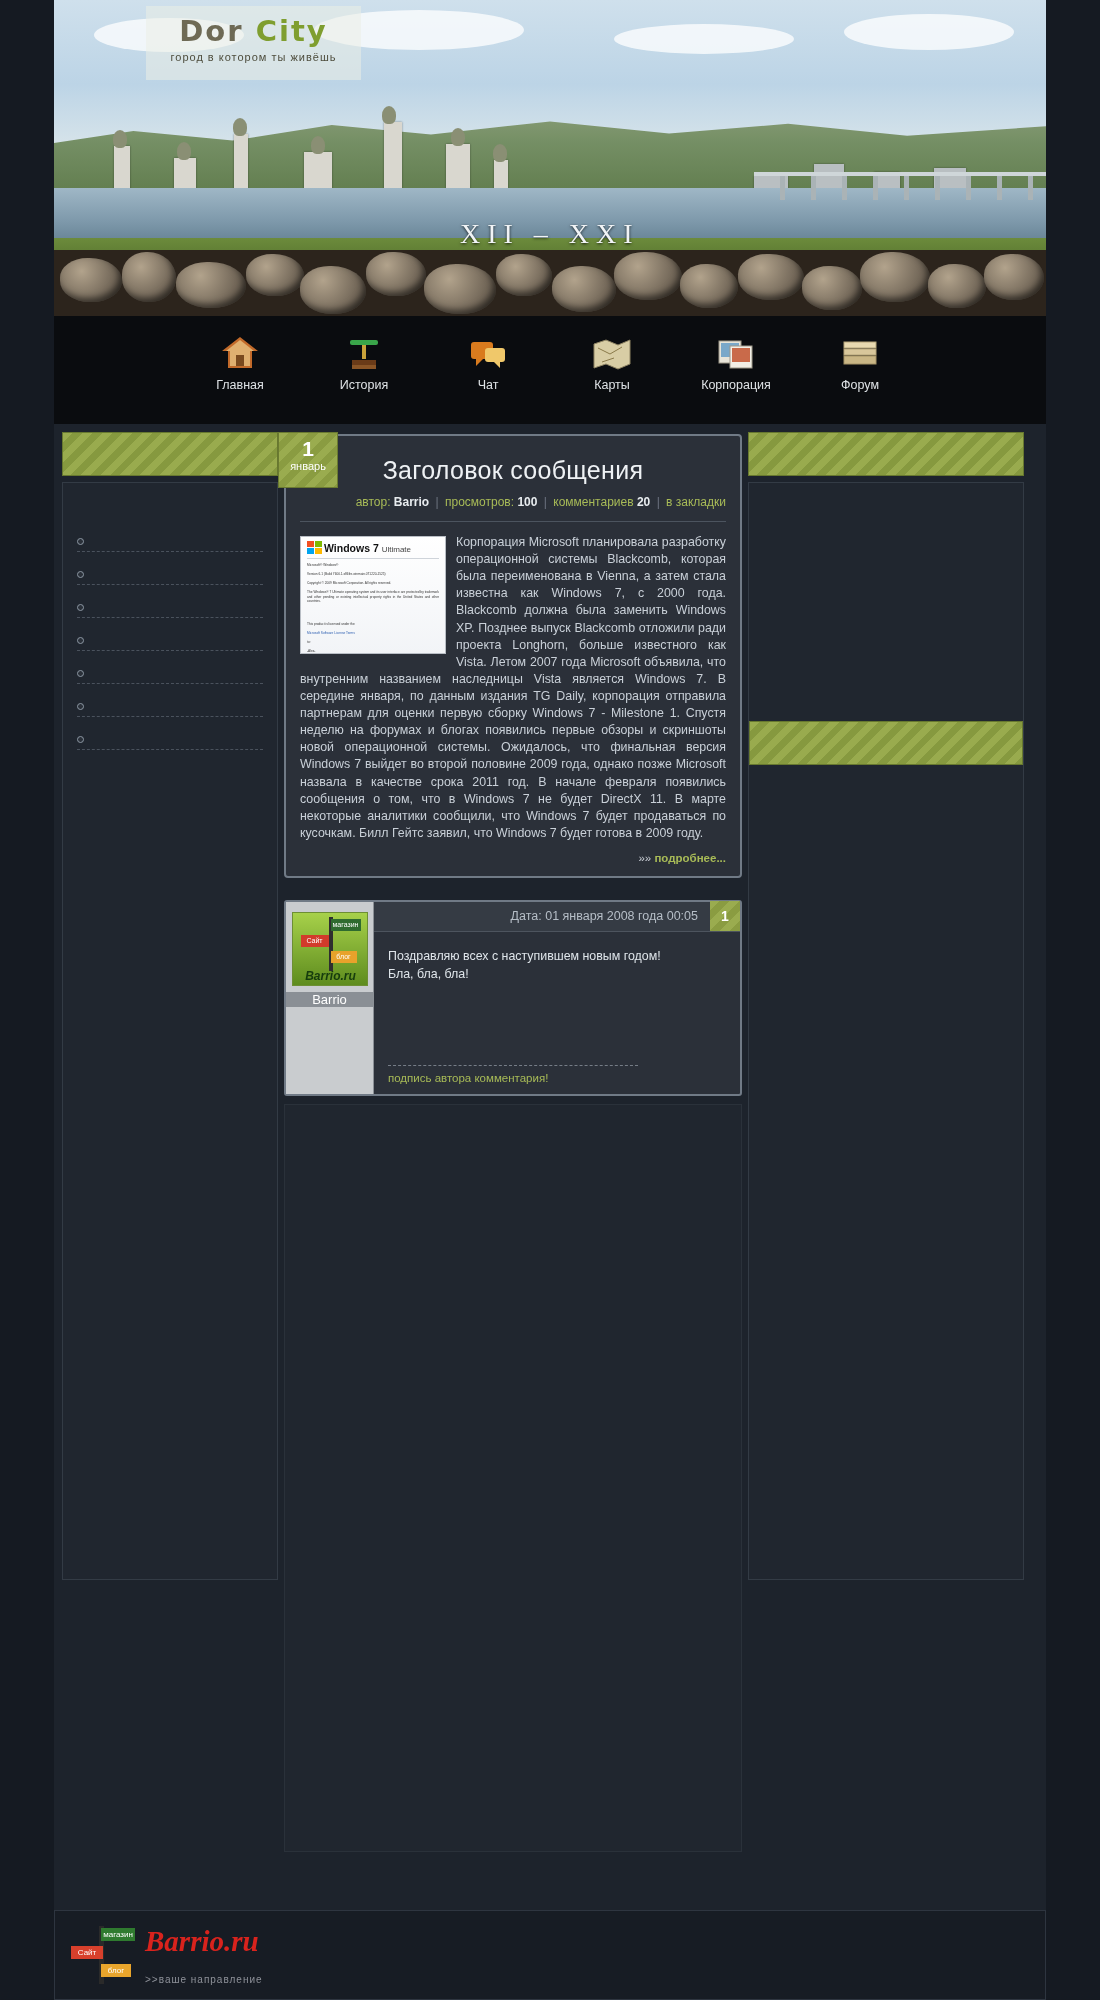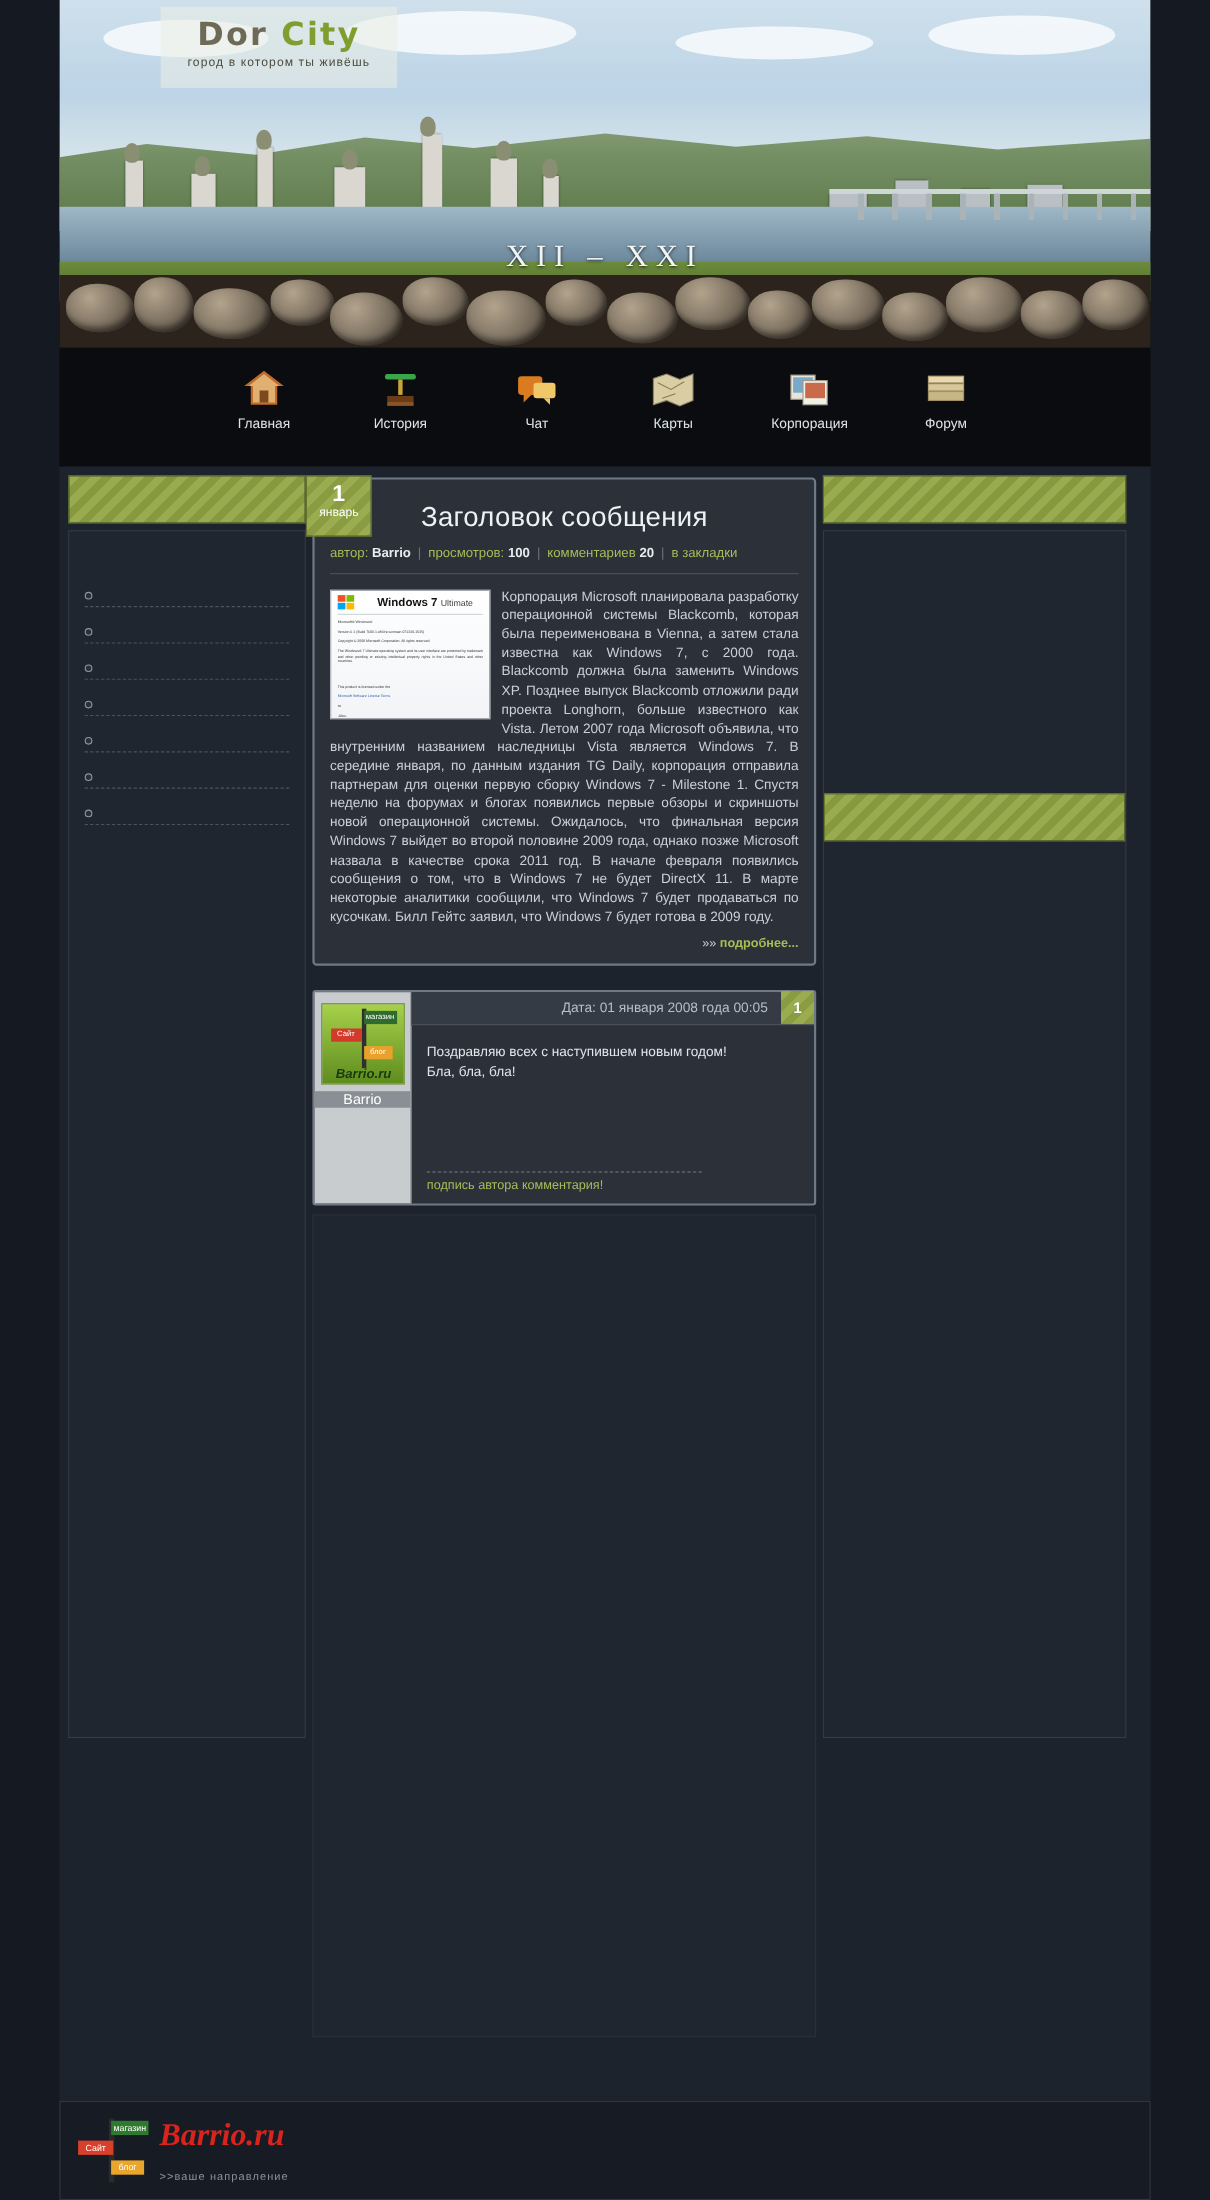--- a/index.html
+++ b/index.html
@@ -164,35 +164,35 @@
     text-align:center; color:#ffffff;
     padding-top:4px; line-height:1.1;
   }
   .date-flag .d { font-size: 21px; font-weight:bold; }
   .date-flag .m { font-size: 11px; }
   .post-title {
     text-align:center; color:#eef1f4; font-size: 25px;
     padding: 6px 0 10px 0; letter-spacing:.3px;
   }
   .post-meta {
-    text-align:left; font-size: 12px; color:#9aa4b0;
+    text-align:right; font-size: 12px; color:#9aa4b0;
     border-bottom:1px solid #4c545f; padding-bottom:12px;
   }
   .post-meta .k { color:#a8bb57; }
   .post-meta .v { color:#e8ecef; font-weight:bold; }
   .post-meta .sep { color:#6c7380; padding: 0 3px; }
   .post-body { margin-top: 12px; color:#c9d0d8; font-size: 12.4px; line-height: 1.38; text-align: justify; }
   .thumb {
     float:left; width: 146px; height: 118px; margin: 2px 10px 4px 0;
     background: linear-gradient(#ffffff, #f2f4f7);
     border:1px solid #b9bec5;
     padding: 4px 6px;
     overflow:hidden;
   }
-  .thumb .win-head { display:flex; align-items:center; gap:20px; border-bottom:1px solid #cfd4da; padding-bottom:3px; }
+  .thumb .win-head { display:flex; align-items:center; gap:1px; border-bottom:1px solid #cfd4da; padding-bottom:3px; }
   .win-flag { width:16px; height:14px; position:relative; }
   .win-flag i { position:absolute; width:7px; height:6px; display:block; }
   .thumb .wt { font-size: 10.5px; color:#111; font-weight:bold; }
   .thumb .wt small { font-weight:normal; font-size:8px; color:#444; }
   .thumb .fine { font-size: 3.2px; color:#333; line-height:1.5; margin-top:4px; }
   .thumb .lnk { color:#2a5db0; }
   .more {
     text-align:right; margin-top:10px; font-size: 11.5px;
   }
   .more .ch { color:#c9ced5; }

